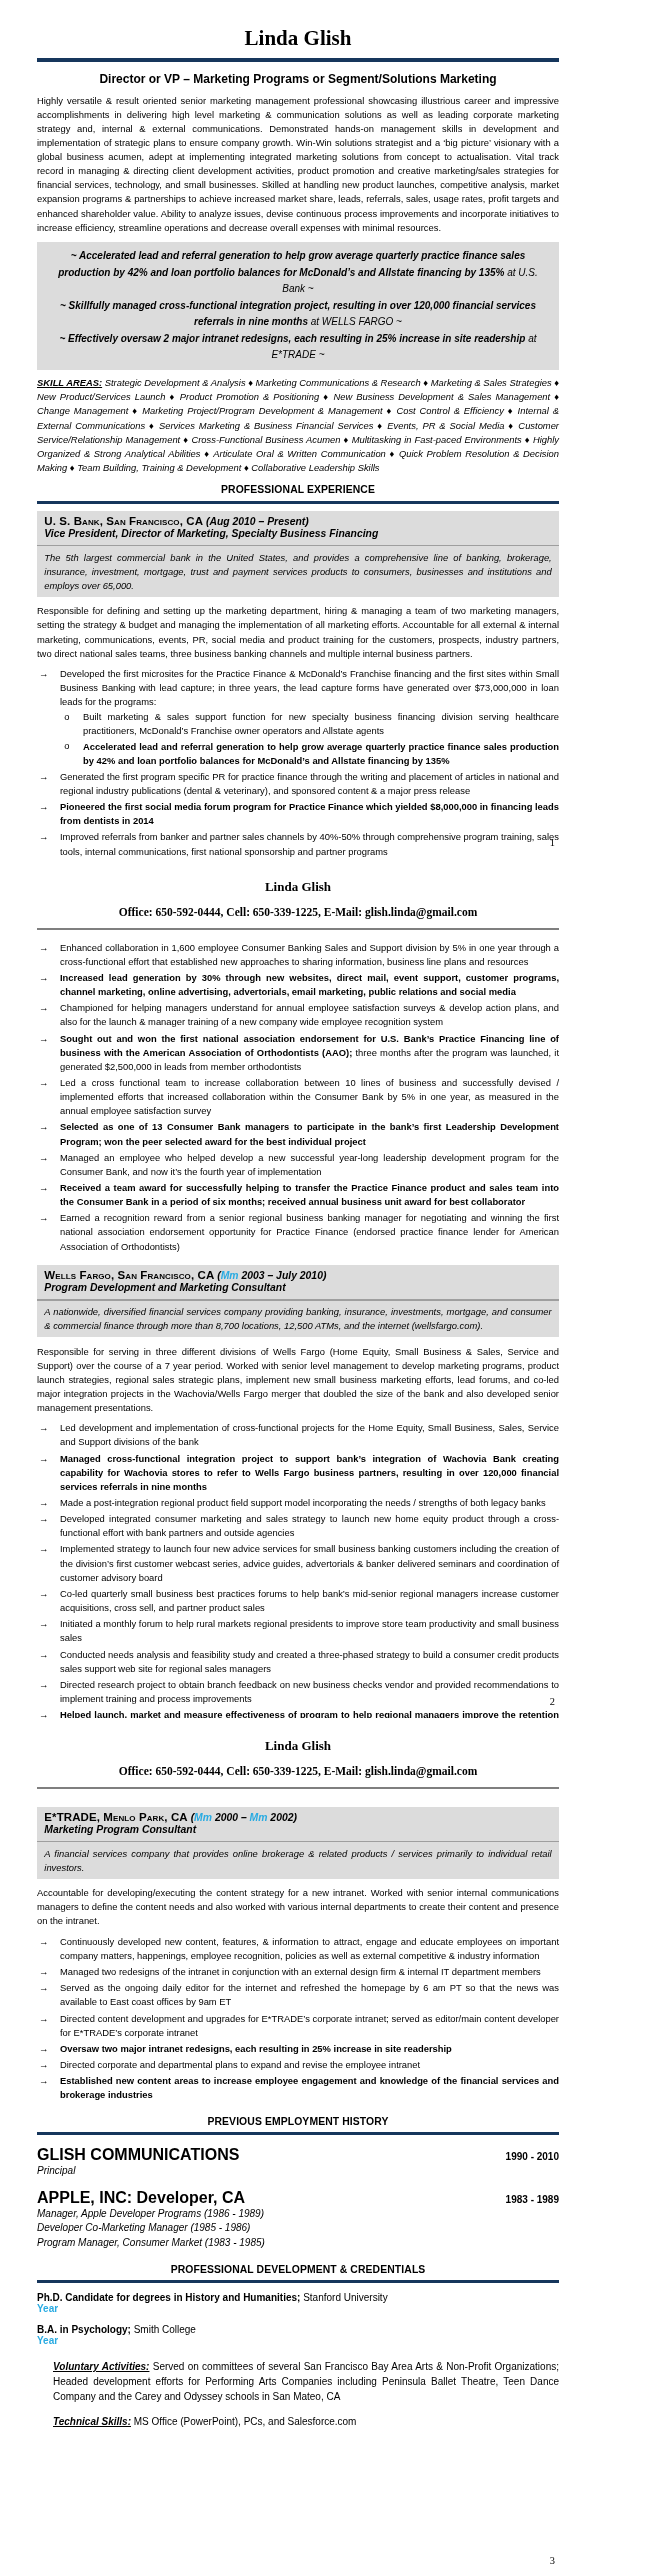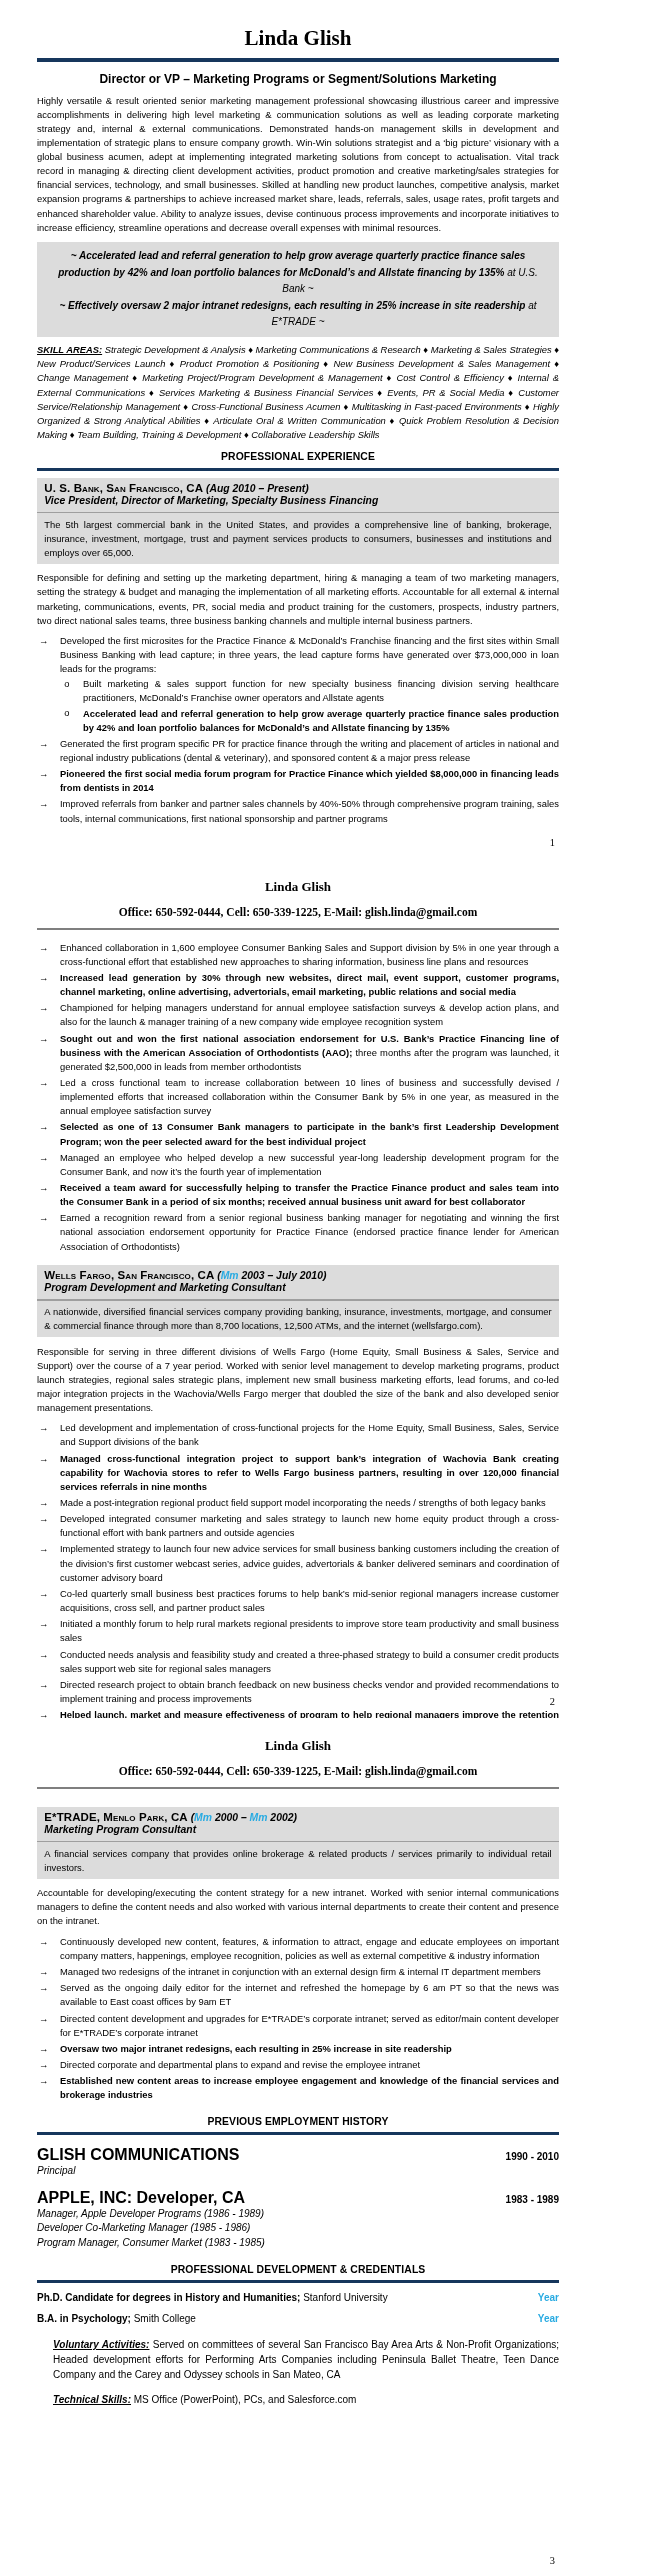--- a/index.html
+++ b/index.html
@@ -32,21 +32,21 @@
   .skills-label { font-weight:bold; text-decoration:underline; }
 
   
   .co-box { background:#dcdcdc; margin-top:7.3px; }
   .co-head { padding:4.2px 7.3px 3.1px;border-radius:6px; }
   .co-name { font-variant:small-caps; font-weight:bold; font-size:11.5px; letter-spacing:0.1px; }
   .co-dates { font-weight:bold; font-style:italic; font-size:10.4px; }
   .co-dates .mm { color:#29abe2; }
   .co-role { font-weight:bold; font-style:italic; font-size:10.4px; line-height:1.4; }
   .co-sep { height:1.6px; background:#9e9e9e; }
-  .co-blurb { padding:4.2px 7.3px; font-size:9.4px; line-height:1.5; text-align:justify; }
+  .co-blurb { padding:4.2px 7.3px; font-size:9.4px; line-height:1.5; font-style:italic; text-align:justify; }
 
   
   ul.bullets { list-style:none; margin-top:6.2px; }
   ul.bullets > li { position:relative; padding-left:23px; font-size:9.4px; line-height:1.5; text-align:justify; margin:2.1px 0; }
   ul.bullets > li::before { content:"\2192"; position:absolute; left:2.1px; top:0; font-weight:normal; }
   ul.sub-bullets { list-style:none; margin-top:1px; }
   ul.sub-bullets > li { position:relative; padding-left:23px; font-size:9.4px; line-height:1.5; text-align:justify; margin:1px 0; }
   ul.sub-bullets > li::before { content:"o"; position:absolute; left:4.2px; top:-0.5px; }
   .seg-b { font-weight:bold; }
   .seg-r { font-weight:normal; }
@@ -58,21 +58,21 @@
   .rule-gray { height:2.1px; background:#7f7f7f; margin-top:7.3px; }
 
   
   .emp-entry { margin-top:10.4px; }
   .emp-row { display:flex; justify-content:space-between; align-items:baseline; }
   .emp-company { font-weight:bold; font-size:16px; }
   .emp-dates { font-weight:bold; font-size:10px; }
   .emp-role { font-style:italic; font-size:10px; line-height:1.45; }
 
   
-  .cred-row { display:flex; justify-content:space-between; align-items:baseline; margin-top:9.4px; font-size:10px; }
+  .cred-row { display:flex; justify-content:space-between; align-items:baseline; margin-top:9.4px; font-size:10px;flex-direction:column; }
   .cred-left .seg-b { font-weight:bold; }
   .cred-year { color:#29abe2; font-weight:bold; }
 
   
   .label-para { font-size:10px; line-height:1.5; text-align:justify; margin-top:9.4px;margin-left:16px; }
   .inline-label { font-weight:bold; font-style:italic; text-decoration:underline; }
   .page-num { position:absolute; right:41px; bottom:11.5px; font-family:"Liberation Serif", serif; font-size:10.4px; }
 </style>
 </head>
 <body>
@@ -84,20 +84,21 @@
   <div class="rule-navy"></div>
 
   <div class="doc-title">Director or VP – Marketing Programs or Segment/Solutions Marketing</div>
 
   <p class="para">Highly versatile &amp; result oriented senior marketing management professional showcasing illustrious career and impressive accomplishments in delivering high level marketing &amp; communication solutions as well as leading corporate marketing strategy and, internal &amp; external communications. Demonstrated hands-on management skills in development and implementation of strategic plans to ensure company growth. Win-Win solutions strategist and a ‘big picture’ visionary with a global business acumen, adept at implementing integrated marketing solutions from concept to actualisation. Vital track record in managing &amp; directing client development activities, product promotion and creative marketing/sales strategies for financial services, technology, and small businesses. Skilled at handling new product launches, competitive analysis, market expansion programs &amp; partnerships to achieve increased market share, leads, referrals, sales, usage rates, profit targets and enhanced shareholder value. Ability to analyze issues, devise continuous process improvements and incorporate initiatives to increase efficiency, streamline operations and decrease overall expenses with minimal resources.</p>
 
   <div class="highlight-box">
 
       <div class="hl-item"><span class="hl-b">~ Accelerated lead and referral generation to help grow average quarterly practice finance sales production by 42% and loan portfolio balances for McDonald’s and Allstate financing by 135%</span><span class="hl-r"> at U.S. Bank ~</span></div>
 
+      <div class="hl-item"><span class="hl-b">~ Skillfully managed cross-functional integration project, resulting in over 120,000 financial services referrals in nine months</span><span class="hl-r"> at WELLS FARGO ~</span></div>
 
       <div class="hl-item"><span class="hl-b">~ Effectively oversaw 2 major intranet redesigns, each resulting in 25% increase in site readership</span><span class="hl-r"> at E*TRADE ~</span></div>
     </div>
 
   <p class="skills"><span class="skills-label">SKILL AREAS:</span><span> Strategic Development &amp; Analysis ♦ Marketing Communications &amp; Research ♦ Marketing &amp; Sales Strategies ♦ New Product/Services Launch ♦ Product Promotion &amp; Positioning ♦ New Business Development &amp; Sales Management ♦ Change Management ♦ Marketing Project/Program Development &amp; Management ♦ Cost Control &amp; Efficiency ♦ Internal &amp; External Communications ♦ Services Marketing &amp; Business Financial Services ♦ Events, PR &amp; Social Media ♦ Customer Service/Relationship Management ♦ Cross-Functional Business Acumen ♦ Multitasking in Fast-paced Environments ♦ Highly Organized &amp; Strong Analytical Abilities ♦ Articulate Oral &amp; Written Communication ♦ Quick Problem Resolution &amp; Decision Making ♦ Team Building, Training &amp; Development ♦ Collaborative Leadership Skills</span></p>
 
   <div class="section-heading">PROFESSIONAL EXPERIENCE</div>
   <div class="rule-navy thin" style="margin-top:0;"></div>
 
   <div class="co-box">

